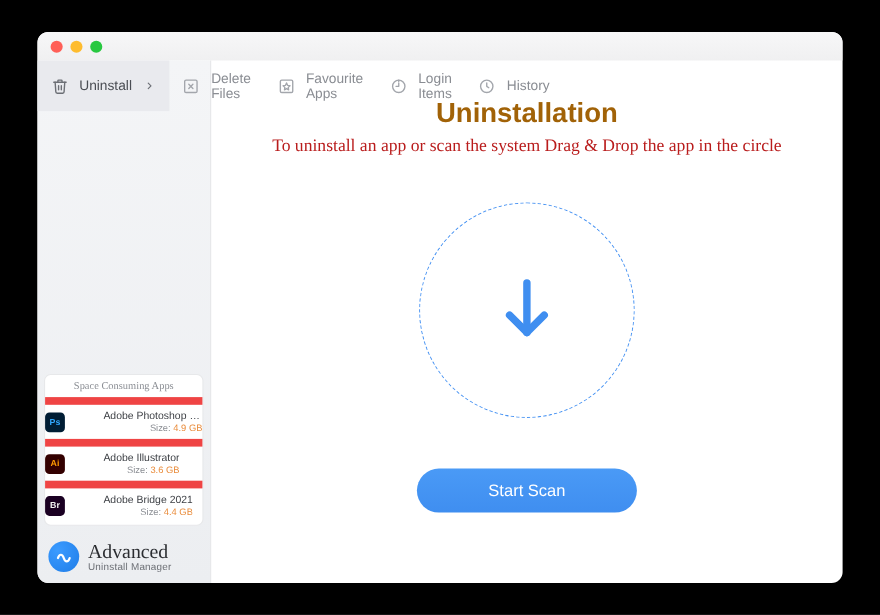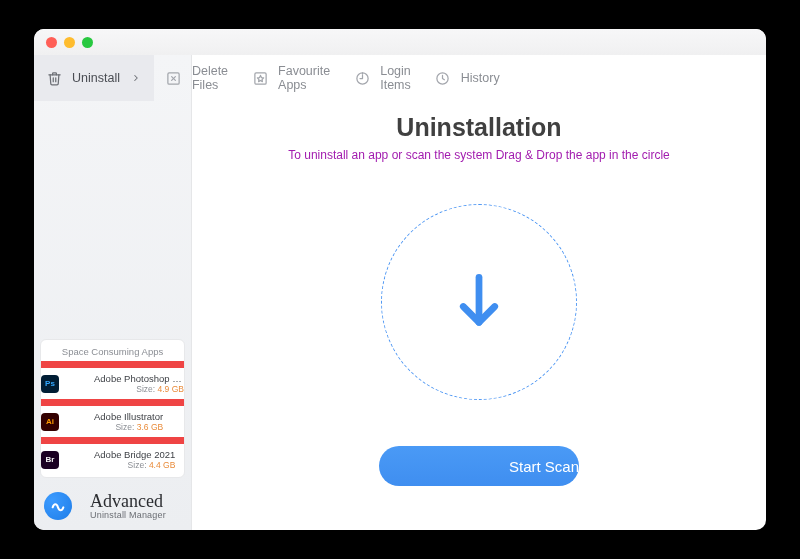--- a/index.html
+++ b/index.html
@@ -80,20 +80,21 @@
     background: #fff;
     border: 1px solid #e7e8ea;
     border-radius: 6px;
     padding: 6px 0 2px;
   }
   .space-title {
     text-align: center;
     font-size: 9.5px;
     color: #8b8e94;
     padding-bottom: 4px;
+    font-family: Liberation Serif, serif;
   }
   .app-row {
     display: flex;
     align-items: center;
     gap: 7px;
     padding: 5px 0;
     border-top: 7px solid #ef4444;
     text-align: right;
   }
   .app-row:first-of-type { border-top: 1px solid #f0f1f3; }
@@ -118,21 +119,21 @@
     white-space: nowrap;
     overflow: hidden;
     text-overflow: ellipsis;
     max-width: 110px;
   }
   .app-size-line { font-size: 8.5px; color: #8a8d93; }
   .app-size-val { color: #e98b3a; }
   .brand {
     display: flex;
     align-items: center;
-    gap: 18px;
+    gap: 8px;
     padding: 8px 10px 10px;
   }
   .brand-logo {
     width: 28px; height: 28px;
     border-radius: 50%;
     background: radial-gradient(circle at 30% 30%, #3b9bff, #1f7de8);
     display: flex; align-items: center; justify-content: center;
     color: #fff;
   }
   .brand-text { display: flex; flex-direction: column; line-height: 1; }
@@ -150,27 +151,27 @@
   .main {
     flex: 1;
     display: flex;
     flex-direction: column;
     align-items: center;
     padding: 34px 20px 20px;
   }
   .main-title {
     font-size: 25px;
     font-weight: 600;
-    color: #404040;
-    margin-top: 24px;
+    color: #a16207;
   }
   .main-sub {
     margin-top: 6px;
-    font-size: 12px;
-    color: #a21caf;
+    font-size: 16px;
+    color: #b91c1c;
+    font-family: Liberation Serif, serif;
   }
   .drop-circle {
     margin-top: 42px;
     width: 196px;
     height: 196px;
     border: 1.5px dashed #4d96f3;
     border-radius: 50%;
     display: flex;
     align-items: center;
     justify-content: center;
@@ -180,21 +181,20 @@
     margin-top: 46px;
     width: 200px;
     height: 40px;
     border: none;
     border-radius: 20px;
     background: linear-gradient(180deg, #4a9af6, #3f8ef0);
     color: #fff;
     font-size: 15px;
     font-weight: 500;
     cursor: pointer;
-    text-align: right;
   }
 </style>
 </head>
 <body>
 
 <div class="window">
   <div class="titlebar">
     <div class="tl-dot tl-red"></div>
     <div class="tl-dot tl-yellow"></div>
     <div class="tl-dot tl-green"></div>

